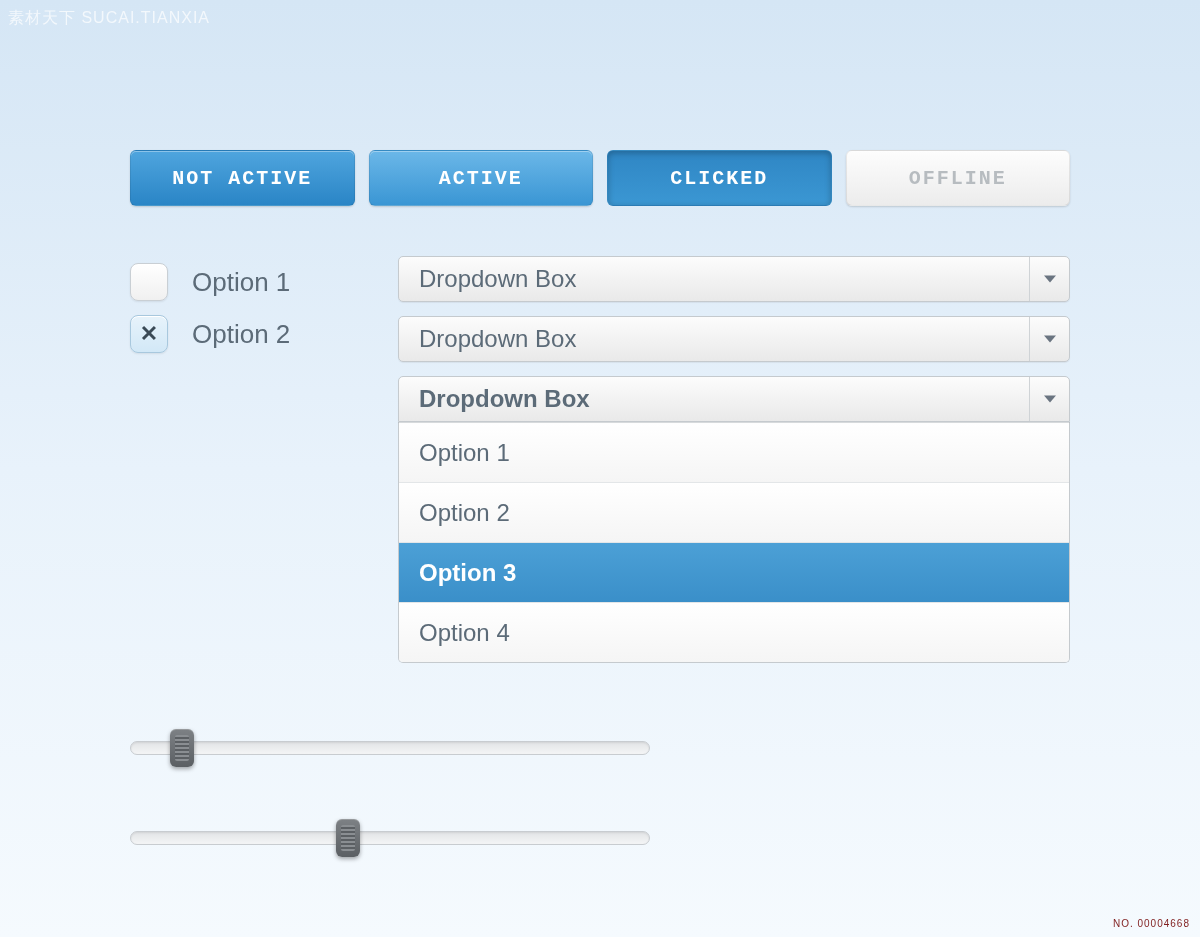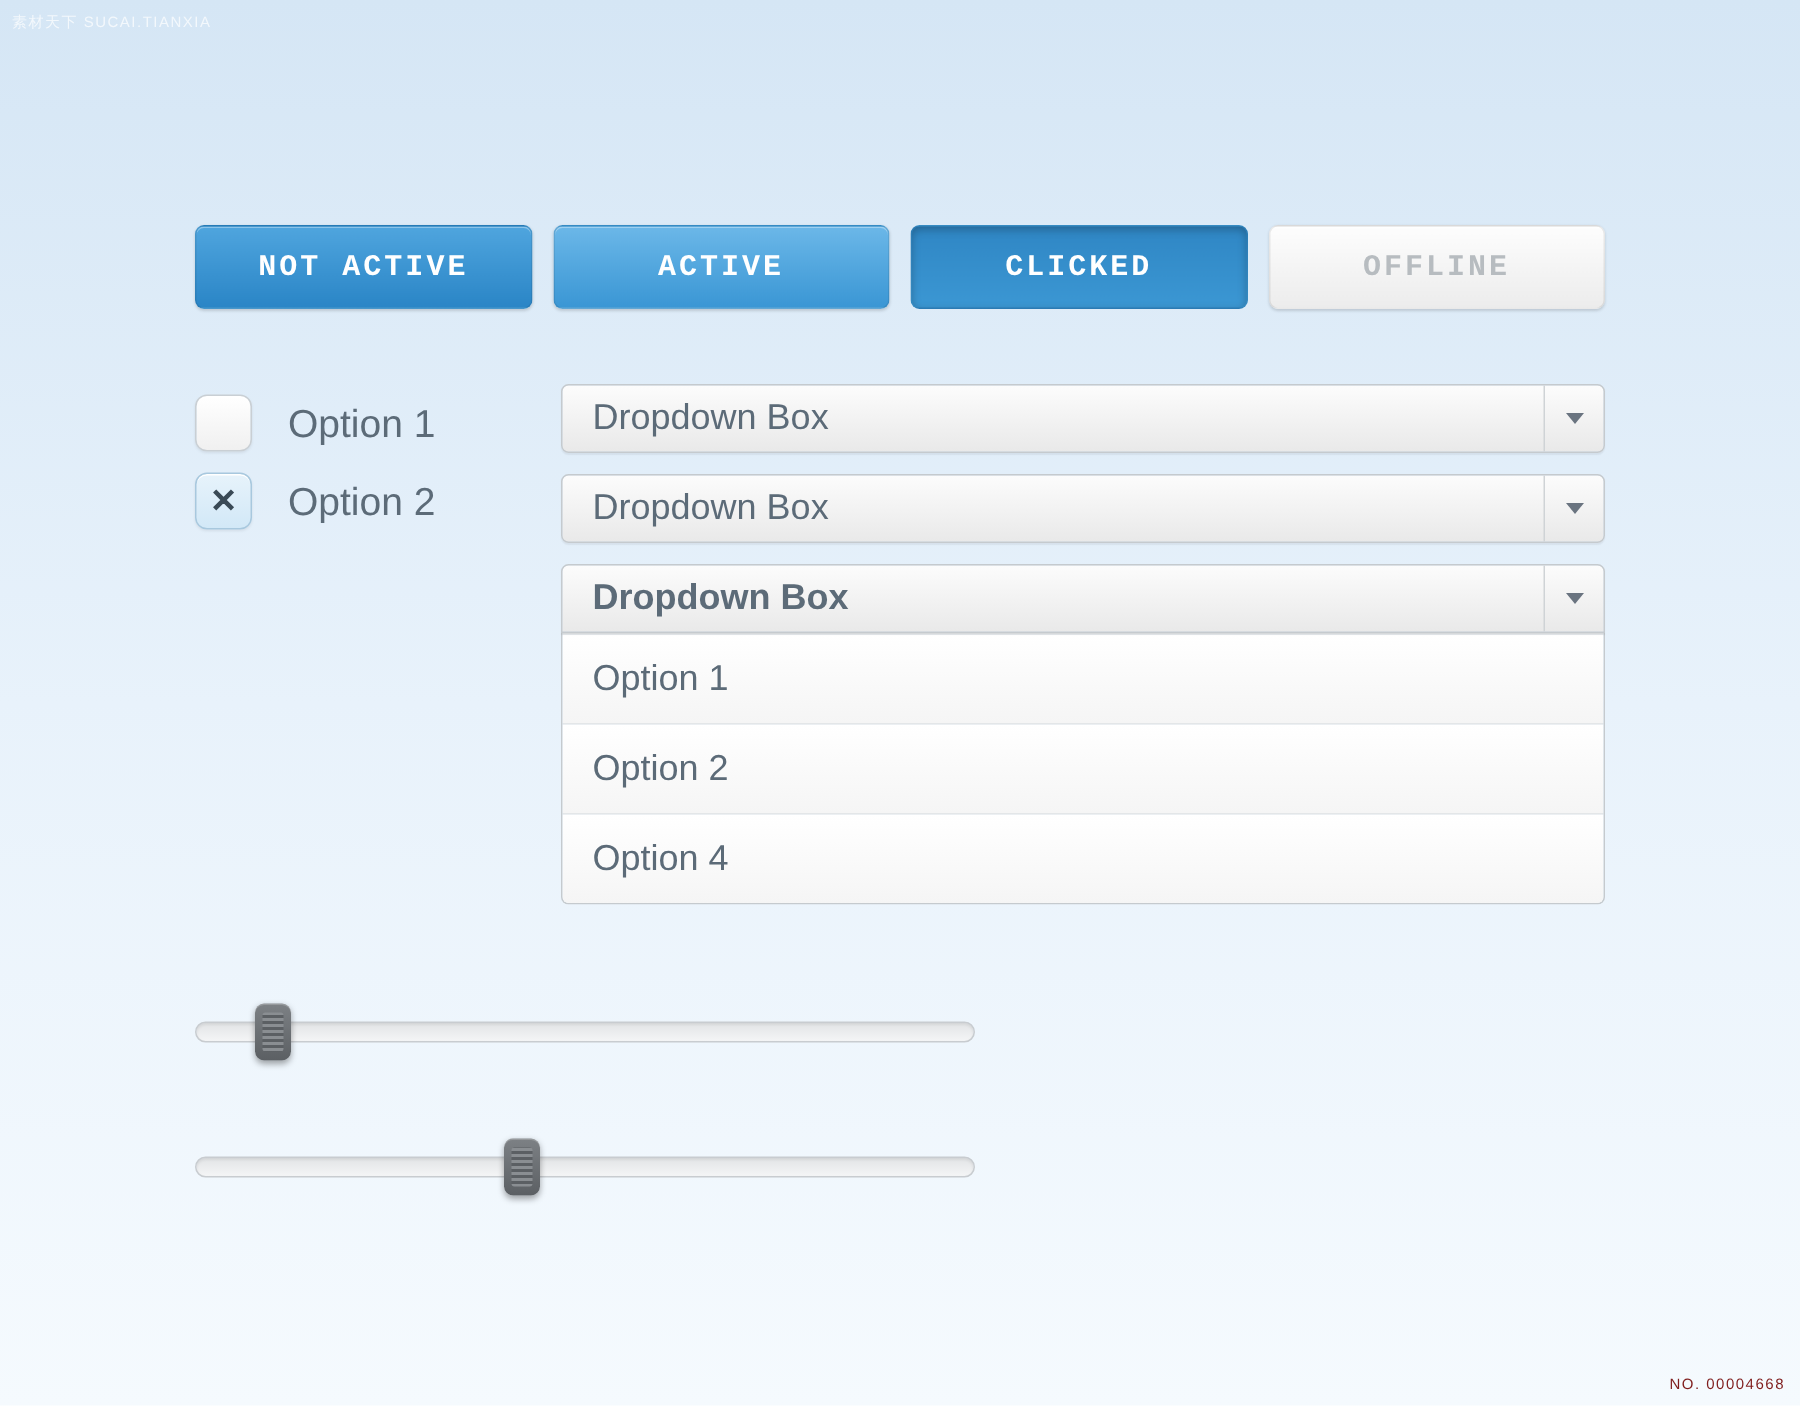--- a/index.html
+++ b/index.html
@@ -6,21 +6,21 @@
   body {
     width: 1200px;
     height: 937px;
     background: linear-gradient(180deg, #d5e6f5 0%, #e8f2fb 50%, #f5fafe 100%);
     font-family: "Helvetica Neue", Arial, sans-serif;
     position: relative;
     overflow: hidden;
   }
   .watermark-tl {
     position: absolute; top: 8px; left: 8px;
-    color: rgba(255,255,255,0.7); font-size: 10px; letter-spacing: 1px;
+    color: rgba(255,255,255,0.7); font-size: 16px; letter-spacing: 1px;
   }
   .watermark-br {
     position: absolute; bottom: 8px; right: 10px;
     color: #7f1d1d; font-size: 10px; letter-spacing: 1px;
   }
   .canvas {
     position: absolute; left: 130px; top: 150px; width: 940px;
   }
   
   .btn-row { display: flex; gap: 14px; }
@@ -47,21 +47,21 @@
     background: linear-gradient(180deg,#2f86c4 0%, #3b97d3 100%);
     color: #fff;
     box-shadow: inset 0 2px 6px rgba(0,0,0,0.25);
     text-align: center;
   }
   .btn-offline {
     background: linear-gradient(180deg,#fdfdfd 0%, #ececec 100%);
     color: #b7bcc0;
   }
   
-  .controls-row { display: flex; margin-top: 50px; gap: 24px; }
+  .controls-row { display: flex; margin-top: 50px; gap: 48px; }
   .col-left { width: 220px; }
   .col-mid  { width: 280px; }
   .col-right{ flex: 1; }
   .opt-line { display: flex; align-items: center; gap: 24px; height: 52px; font-size: 26px; color: #5c6b78; }
   .checkbox {
     width: 38px; height: 38px; border-radius: 8px;
     background: linear-gradient(180deg,#ffffff,#f0f0f0);
     border: 1px solid #c9cfd4;
     box-shadow: inset 0 1px 0 #fff, 0 1px 2px rgba(0,0,0,0.08);
     display:flex;align-items:center;justify-content:center;
@@ -213,20 +213,21 @@
         <span class="dd-label">Dropdown Box</span>
         <span class="dd-arrow">
           <svg viewBox="0 0 10 6">
               <path d="M0 0 L5 6 L10 0 Z" fill="#6a7480"></path>
             </svg>
         </span>
       </div>
       <div class="dd-list">
         <div class="dd-item">Option 1</div>
         <div class="dd-item">Option 2</div>
+        <div class="dd-item selected">Option 3</div>
         <div class="dd-item">Option 4</div>
       </div>
     </div>
   </div>
 
   <div class="sliders">
     <div class="slider">
       <div class="track"></div>
       <div class="handle" style="left:10%"></div>
     </div>

